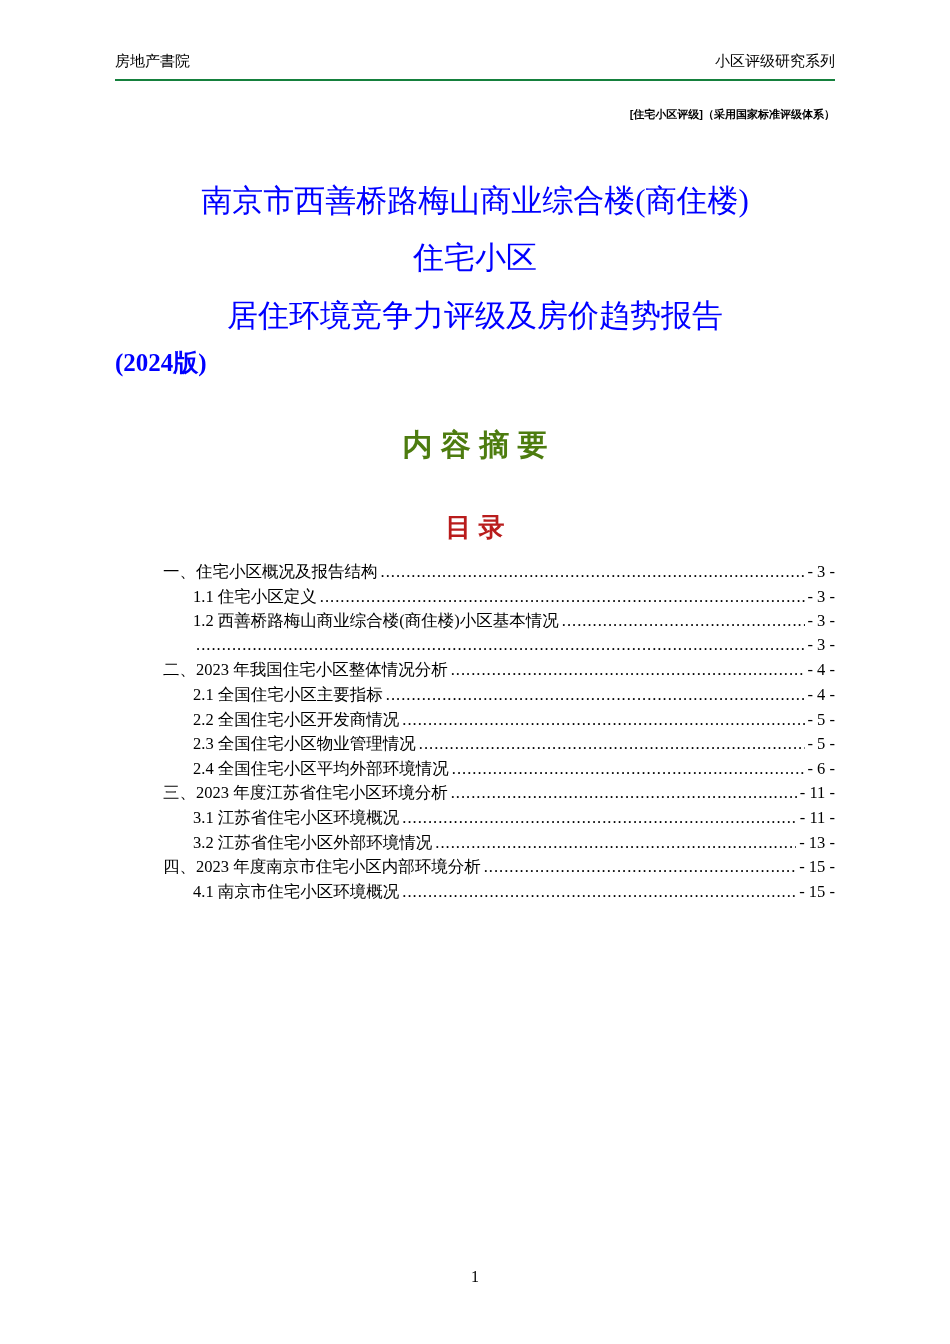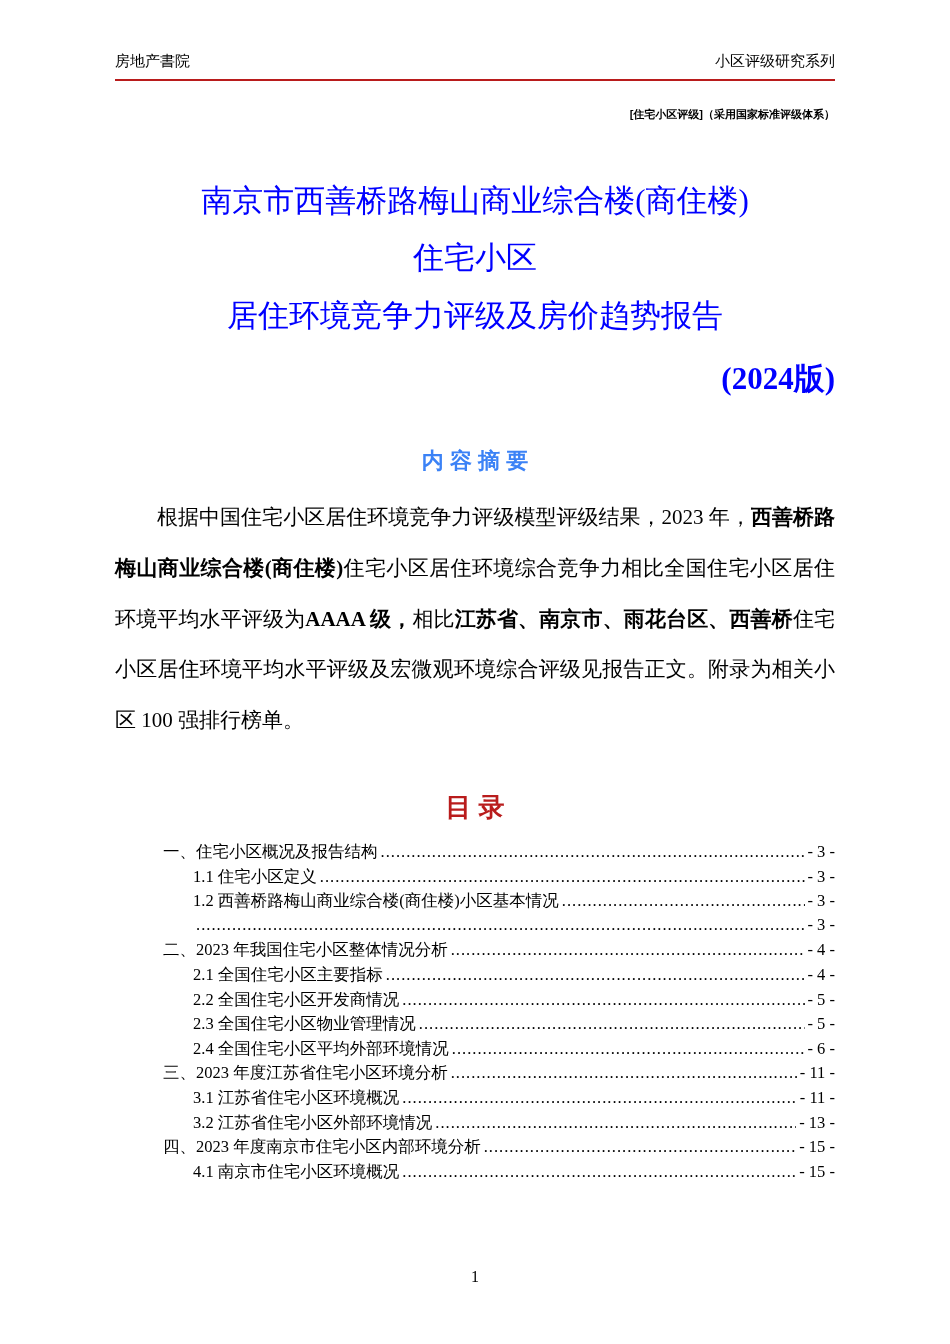--- a/index.html
+++ b/index.html
@@ -17,21 +17,21 @@
     padding: 52px 115px 0 115px;
     overflow: hidden;
   }
   
   .header-row {
     display: flex;
     justify-content: space-between;
     align-items: flex-end;
     font-size: 15px;
     padding-bottom: 8px;
-    border-bottom: 2px solid #b91c1c;
+    border-bottom: 2px solid #15803d;
     font-family: Liberation Serif, serif;
   }
   
   .doc-subtitle {
     margin-top: 26px;
     font-size: 11px;
     font-weight: bold;
     font-family: "Liberation Sans", "DejaVu Sans", sans-serif;
     text-align: right;
   }
@@ -40,34 +40,34 @@
     margin-top: 50px;
     text-align: center;
     color: var(--title-color, #0000FF);
     font-size: 31px;
     font-weight: normal;
     line-height: 1.85;
     font-family: "Liberation Serif", "DejaVu Serif", serif;
   }
   .title-line { display: block; }
   .doc-version {
-    margin-top: 14px;
-    text-align: right;
+    margin-top: 2px;
+    text-align: left;
     color: var(--title-color, #0000FF);
-    font-size: 31px;
+    font-size: 25px;
     font-weight: bold;
     font-family: "Liberation Serif", "DejaVu Serif", serif;
   }
   
   .summary-heading {
     margin-top: 46px;
     text-align: center;
-    font-size: 22px;
-    font-weight: bold;
-    color: #3b82f6;
+    font-size: 30px;
+    font-weight: bold;
+    color: #4d7c0f;
     font-family: "Liberation Sans", "DejaVu Sans", sans-serif;
   }
   .summary-paragraph {
     margin-top: 16px;
     font-size: 21px;
     line-height: 2.42;
     text-align: justify;
     text-indent: 2em;
   }
   .summary-paragraph b { font-weight: bold; }
@@ -128,21 +128,20 @@
   <h1 class="doc-title">
     <span class="title-line">南京市西善桥路梅山商业综合楼(商住楼)</span>
     <span class="title-line">住宅小区</span>
     <span class="title-line">居住环境竞争力评级及房价趋势报告</span>
   </h1>
 
   <div class="doc-version">(2024版)</div>
 
   <h2 class="summary-heading">内 容 摘 要</h2>
 
-  <p class="summary-paragraph"><span>根据中国住宅小区居住环境竞争力评级模型评级结果，2023 年，</span><b>西善桥路梅山商业综合楼(商住楼)</b><span>住宅小区居住环境综合竞争力相比全国住宅小区居住环境平均水平评级为</span><b>AAAA 级，</b><span>相比</span><b>江苏省、南京市、雨花台区、西善桥</b><span>住宅小区居住环境平均水平评级及宏微观环境综合评级见报告正文。附录为相关小区 100 强排行榜单。</span></p>
 
   <h2 class="toc-heading">目 录</h2>
 
   <div class="toc-list">
   <div class="toc-item level-1">
     <span class="toc-label">一、住宅小区概况及报告结构</span>
     <span class="toc-dots"></span>
     <span class="toc-page">- 3 -</span>
   </div>
 

